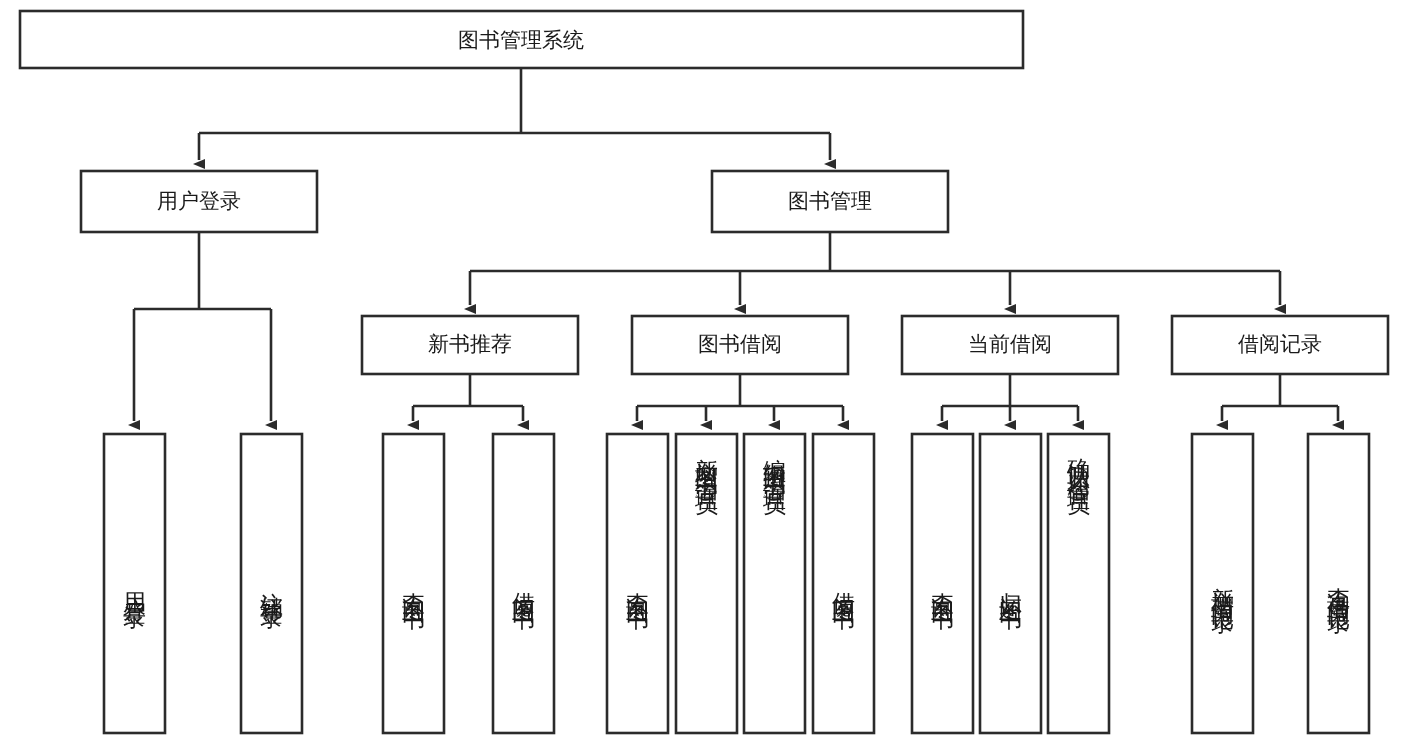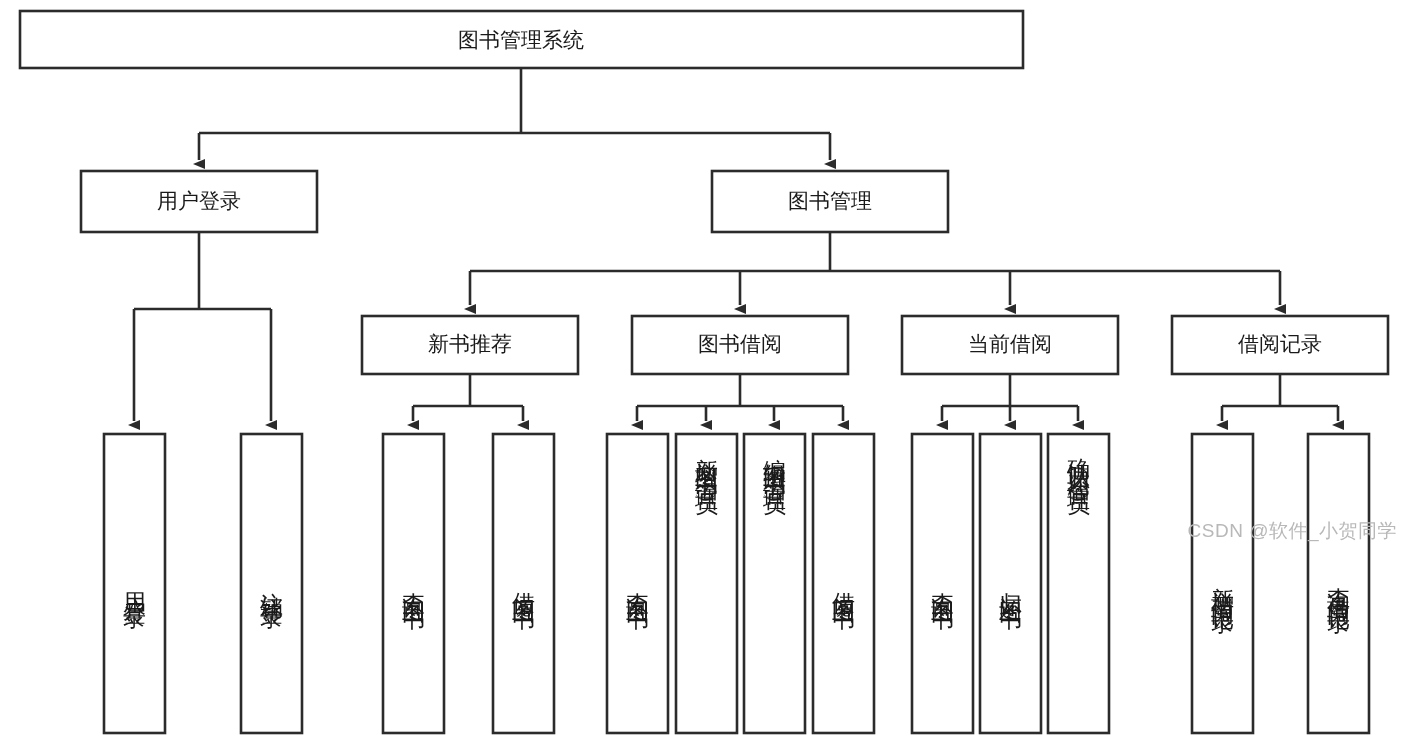--- a/index.html
+++ b/index.html
@@ -244,21 +244,20 @@
     </div>
 
     <div class="vlabel" style="position:absolute;left:1192px;top:434px;width:61px;height:299px;">
       <span>新增借阅记录</span>
     </div>
     <div class="vlabel" style="position:absolute;left:1308px;top:434px;width:61px;height:299px;">
       <span>查询借阅记录</span>
     </div>
   </div>
 
-  <div class="watermark">CSDN @软件_小贺同学</div>
 </div>
 
 <style>
   .vlabel {
     display: flex;
     align-items: center;
     justify-content: center;
     pointer-events: none;
   }
   .vlabel-top {

